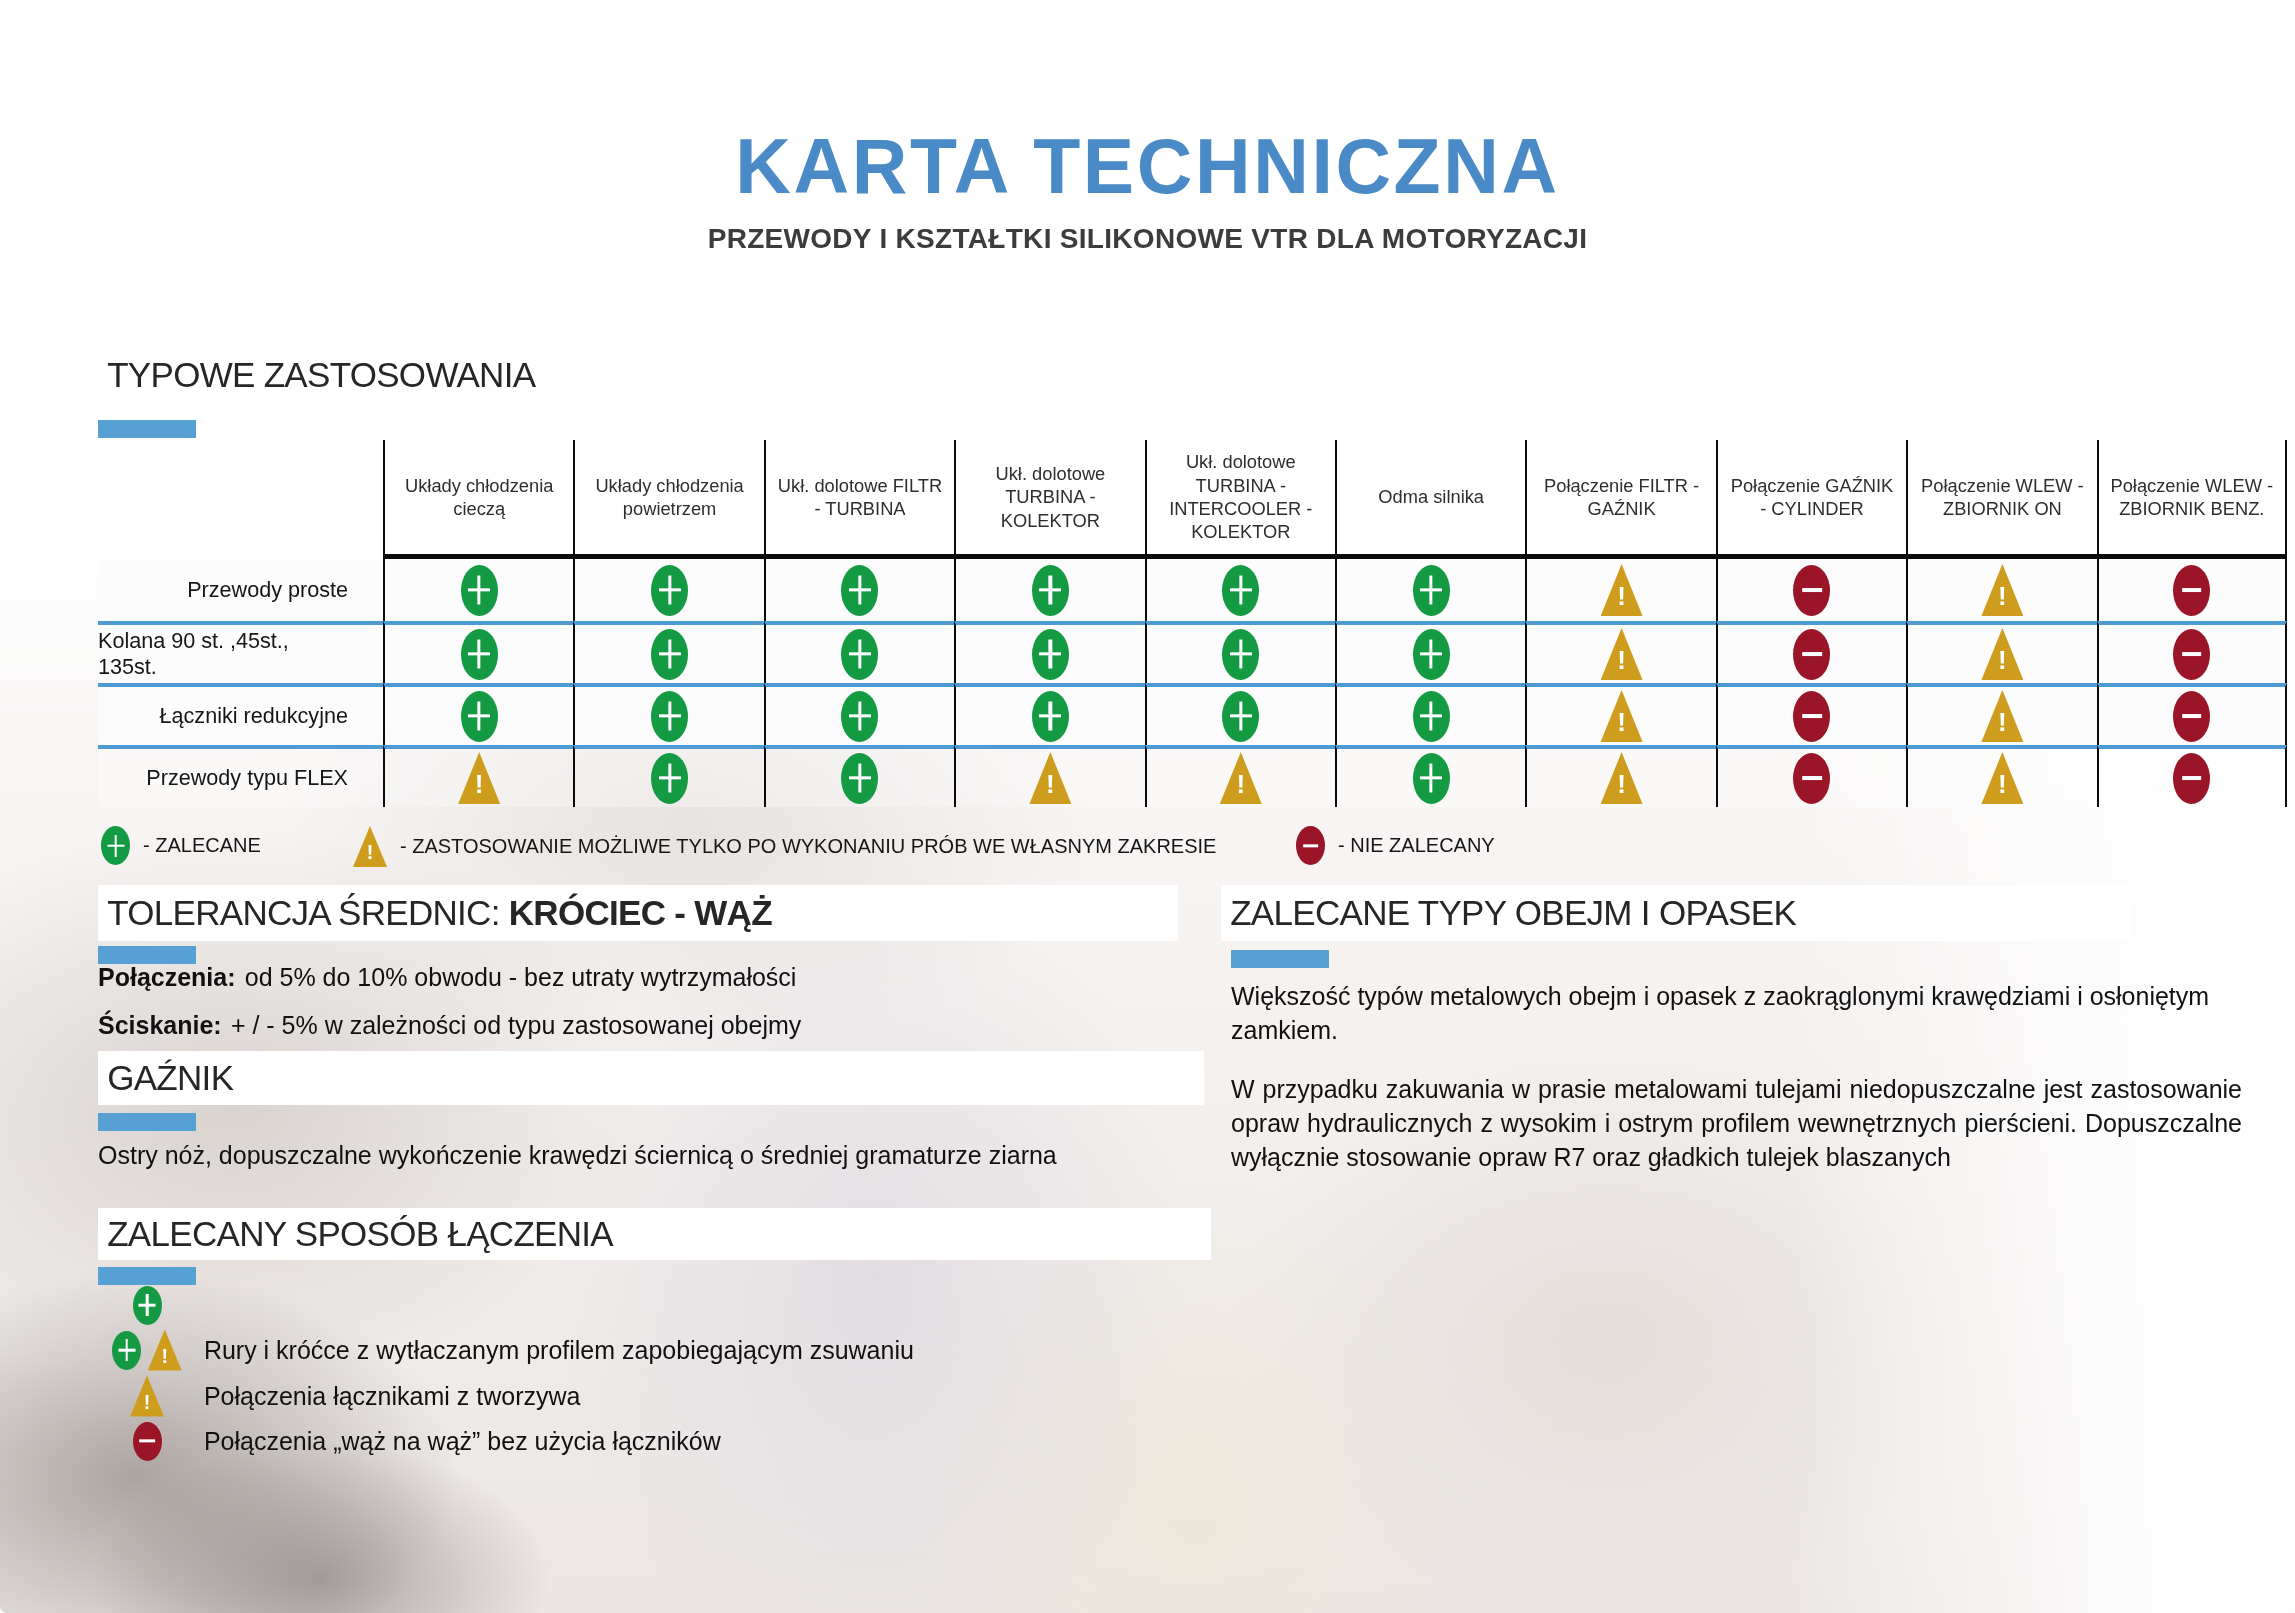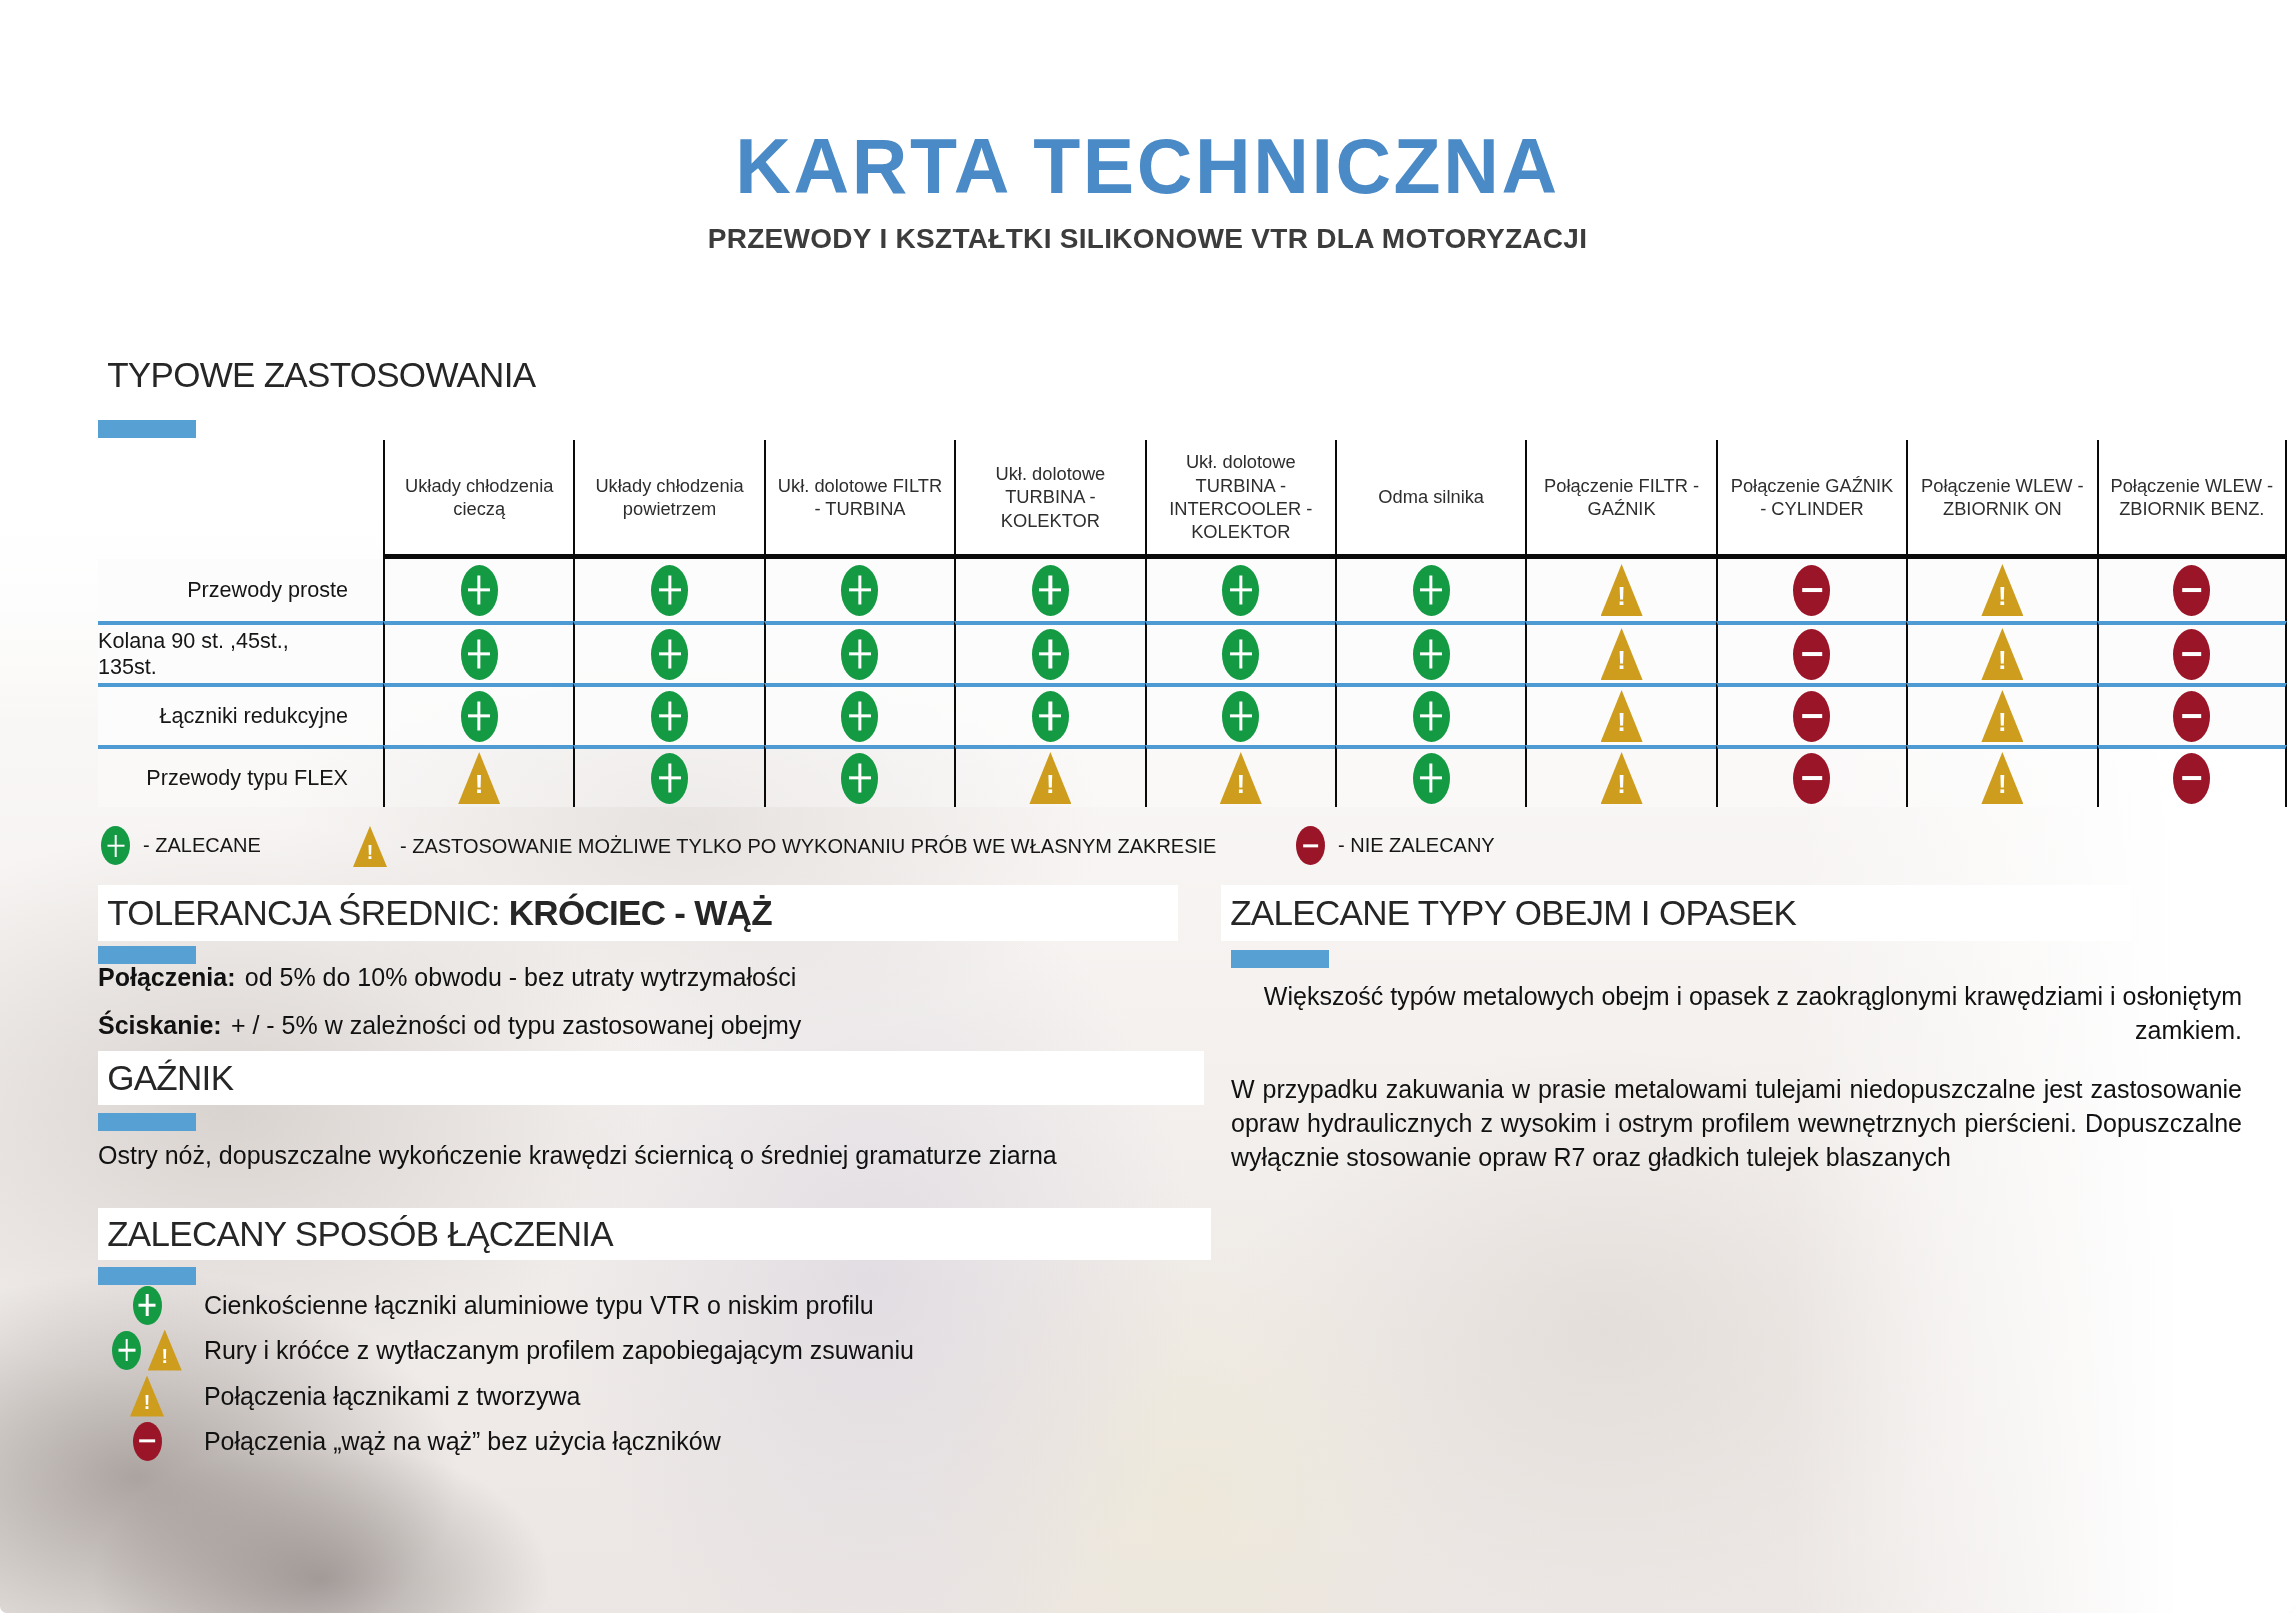--- a/index.html
+++ b/index.html
@@ -285,21 +285,20 @@
 
   <div class="band" style="left:98px;top:1208px;width:1113px;height:52px;">
     <span class="sec-h">ZALECANY SPOSÓB ŁĄCZENIA</span>
   </div>
   <div class="bluebar" style="left:98px;top:1267px;"></div>
   <div id="join-list">
       <div class="join-item" style="top: 1284px;">
         <span class="join-icons">
           <span class="ic ic-plus sm"></span>
         </span>
-        <span class="join-text">Cienkościenne łączniki aluminiowe typu VTR o niskim profilu</span>
       </div>
       <div class="join-item" style="top: 1329px;">
         <span class="join-icons">
           <span class="ic ic-plus sm"></span>
           <span class="ic ic-warn sm">!</span>
         </span>
         <span class="join-text">Rury i króćce z wytłaczanym profilem zapobiegającym zsuwaniu</span>
       </div>
       <div class="join-item" style="top: 1375px;">
         <span class="join-icons">
@@ -312,17 +311,17 @@
           <span class="ic ic-minus sm"></span>
         </span>
         <span class="join-text">Połączenia „wąż na wąż” bez użycia łączników</span>
       </div>
     </div>
 
   <div class="band" style="left:1221px;top:885px;width:910px;height:56px;">
     <span class="sec-h">ZALECANE TYPY OBEJM I OPASEK</span>
   </div>
   <div class="bluebar" style="left:1231px;top:950px;"></div>
-  <div class="para" style="left:1231px;top:979px;width:1011px;text-align:right;">Większość typów metalowych obejm i opasek  z zaokrąglonymi krawędziami i osłoniętym zamkiem.</div>
+  <div class="para" style="left:1231px;top:979px;width:1011px;">Większość typów metalowych obejm i opasek  z zaokrąglonymi krawędziami i osłoniętym zamkiem.</div>
   <div class="para just" style="left:1231px;top:1072px;width:1011px;">W przypadku zakuwania w prasie metalowami tulejami niedopuszczalne jest zastosowanie opraw hydraulicznych z wysokim i ostrym profilem wewnętrznych pierścieni. Dopuszczalne wyłącznie stosowanie opraw R7 oraz gładkich tulejek blaszanych</div>
 
 </div>
 
 
 </body></html>

